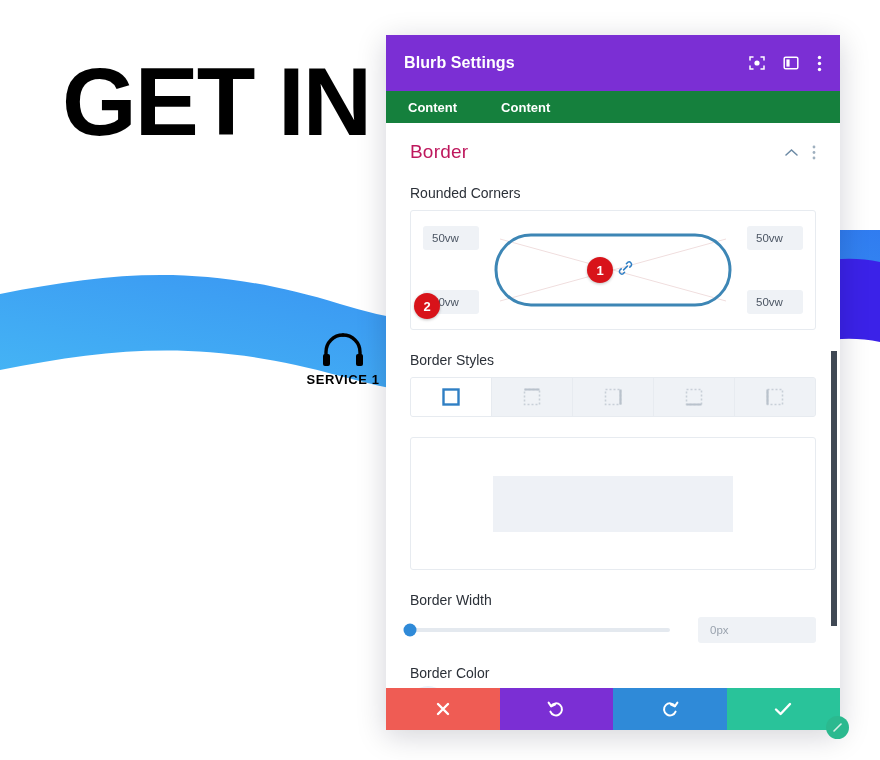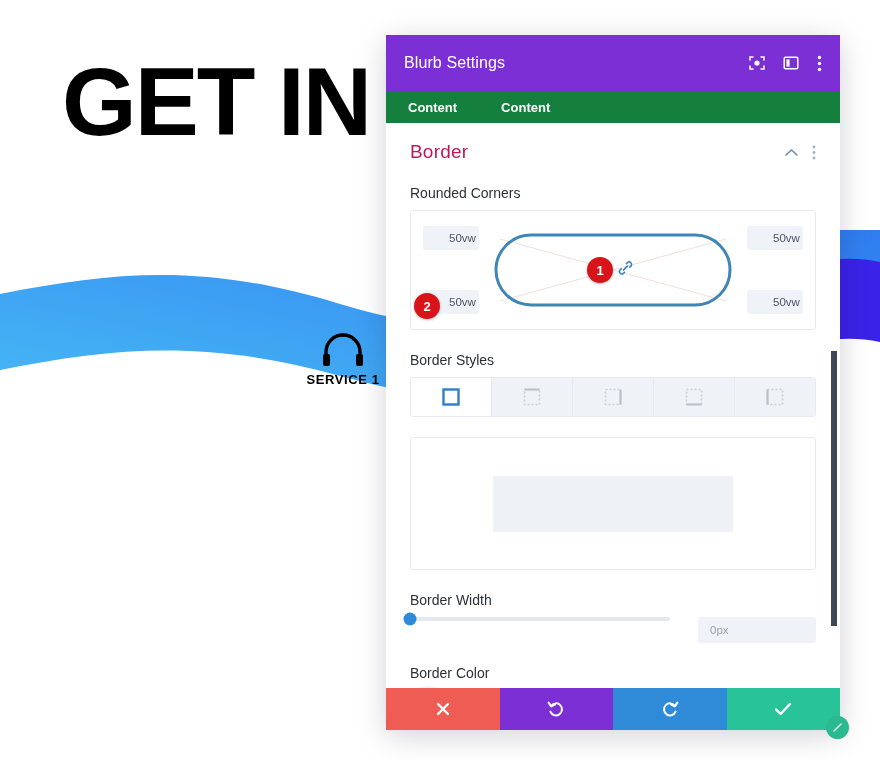--- a/index.html
+++ b/index.html
@@ -40,21 +40,21 @@
     box-shadow: 0 6px 28px rgba(10,10,40,.18);
     display: flex; flex-direction: column;
     overflow: visible;
   }
   .modal-header {
     height: 56px; background: #7b2fd4;
     display: flex; align-items: center; padding: 0 18px;
     flex: 0 0 auto;
   }
   .modal-title {
-    color: #fff; font-size: 16px; font-weight: 400; flex: 1 1 auto;
+    color: #fff; font-size: 16px; font-weight: 700; flex: 1 1 auto;
     letter-spacing: .1px;
   }
   .header-icons { display: flex; align-items: center; gap: 18px; }
   .hicon { display: inline-flex; align-items: center; justify-content: center; cursor: pointer; }
 
   .tabbar { height: 32px; background: #15803d; display: flex; flex: 0 0 auto; }
   .tab {
     padding: 0 22px; display: flex; align-items: center; justify-content: center;
     color: #ffffff; font-size: 13px; font-weight: 700; cursor: pointer;
     font-family: "Liberation Sans", sans-serif;
@@ -76,21 +76,21 @@
   }
 
   
   .corner-box {
     border: 1px solid #e7ebf0; background: #fff; border-radius: 3px;
     height: 120px; position: relative; margin-bottom: 22px;
   }
   .corner-input {
     position: absolute; width: 56px; height: 24px;
     background: #eff2f6; border-radius: 3px;
-    display: flex; align-items: center; padding-left: 26px;
+    display: flex; align-items: center; padding-left: 9px;
     font-size: 11.5px; color: #4b5563;
   }
   .ci-tl { left: 12px; top: 15px; }
   .ci-tr { right: 12px; top: 15px; }
   .ci-bl { left: 12px; bottom: 15px; }
   .ci-br { right: 12px; bottom: 15px; }
   .corner-preview { position: absolute; left: 50%; top: 50%; transform: translate(-50%,-50%); }
   .link-icon { position: absolute; left: 50%; top: 50%; transform: translate(4px,-50%); cursor: pointer; }
 
   .badge {
@@ -116,21 +116,21 @@
 
   
   .preview-panel {
     border: 1px solid #e7ebf0; border-radius: 3px; height: 133px;
     display: flex; align-items: center; justify-content: center; margin-bottom: 22px;
     background: #fff;
   }
   .preview-inner { width: 240px; height: 56px; background: #eef1f6; }
 
   
-  .slider-row { display: flex; gap: 0; margin-bottom: 22px; }
+  .slider-row { display: flex; align-items: center; gap: 0; margin-bottom: 22px; }
   .slider-track {
     flex: 1 1 auto; height: 4px; background: #e4e9ef; border-radius: 2px;
     position: relative; margin-right: 28px;
   }
   .slider-thumb {
     position: absolute; left: 0; top: 50%; transform: translate(-50%,-50%);
     width: 13px; height: 13px; border-radius: 50%; background: #2f8ad8; cursor: pointer;
   }
   .slider-value {
     width: 118px; height: 26px; background: #eff2f6; border-radius: 3px;

